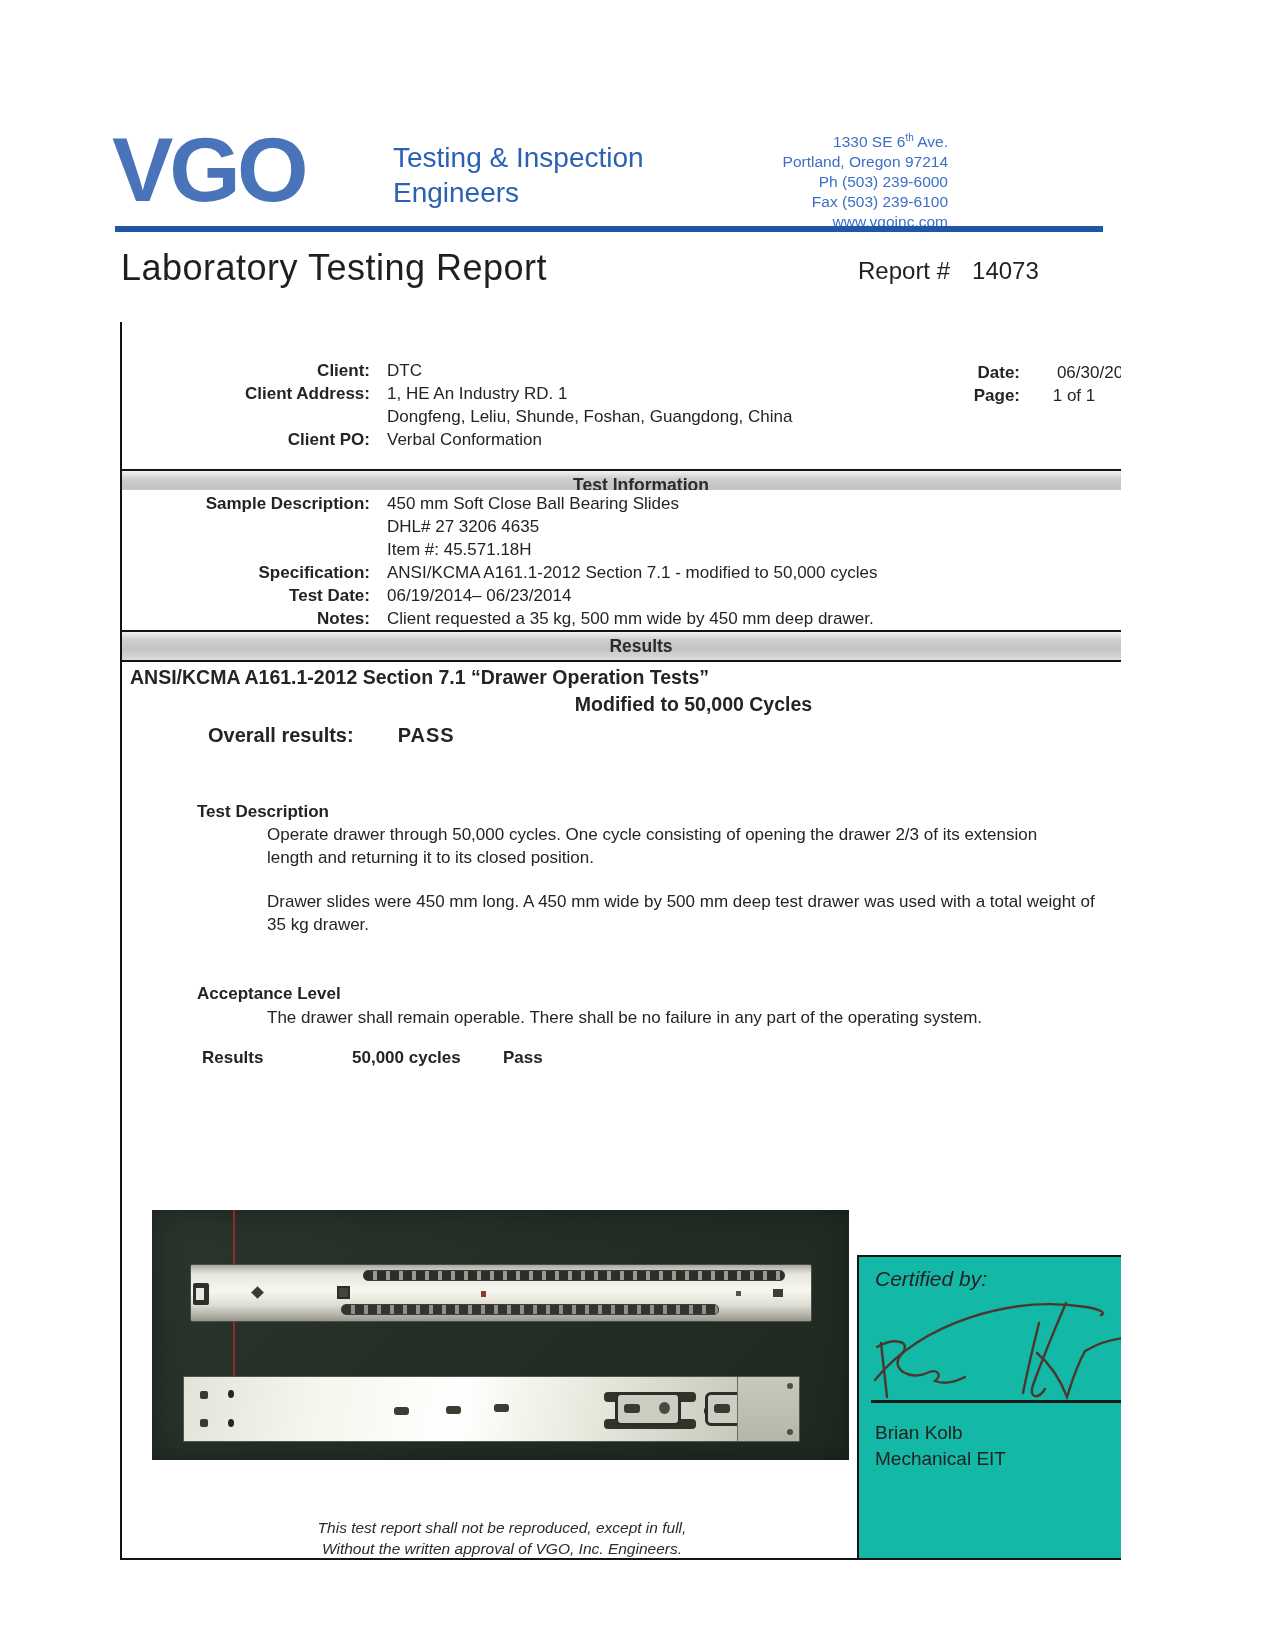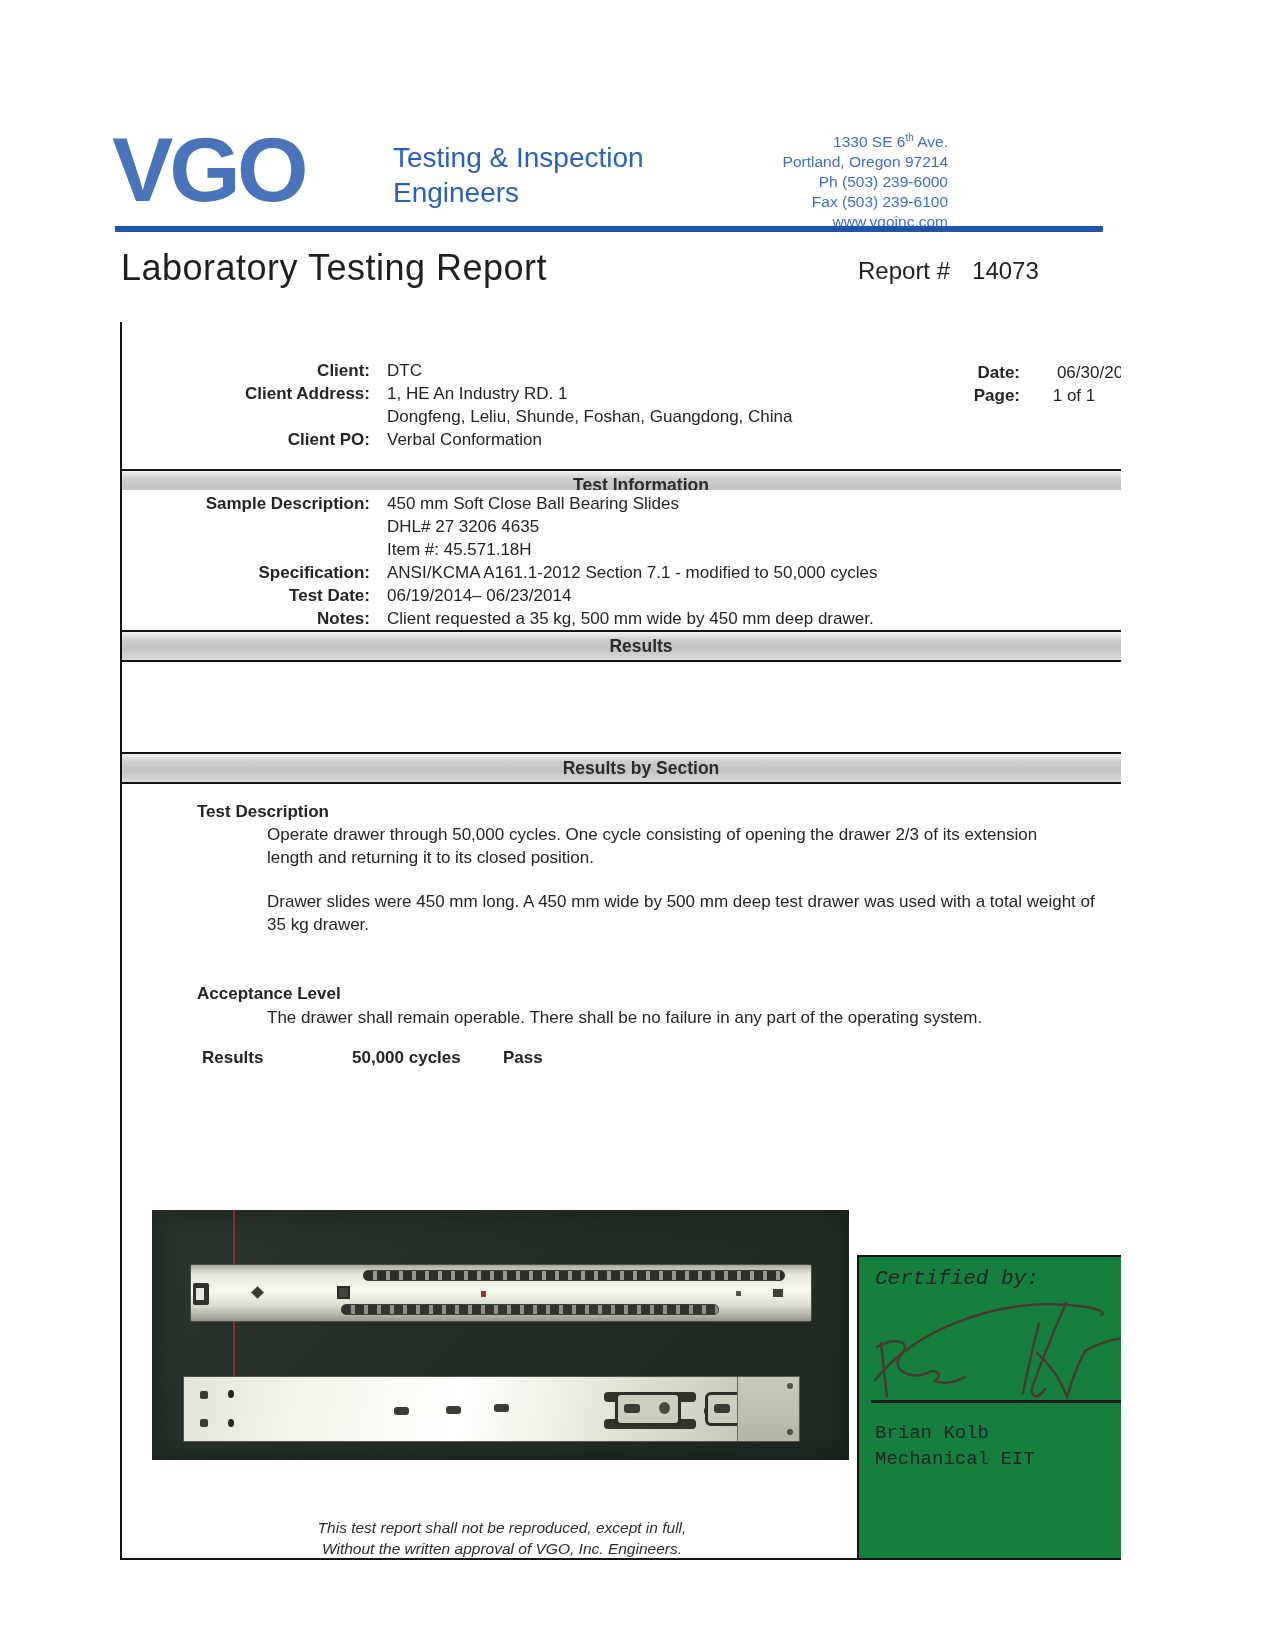--- a/index.html
+++ b/index.html
@@ -89,21 +89,21 @@
   .slide-bot .slot-w { position:absolute; width:92px; height:10px; background:#33332c; border-radius:4px; }
   .slide-bot .grp { position:absolute; width:66px; height:34px; border:3px solid #2e2e28; border-radius:6px; background:#cdcdc2; }
   .slide-bot .grp .s1 { position:absolute; left:6px; top:9px; width:16px; height:9px; background:#3a3a32; border-radius:3px; }
   .slide-bot .grp .s2 { position:absolute; right:8px; top:7px; width:11px; height:12px; background:#4a4a40; border-radius:50%; }
   .slide-bot .endplate { position:absolute; right:0; top:0; width:62px; height:64px;
     background:linear-gradient(180deg,#c9c9bd,#b5b5a8); border-left:1px solid #6a6a60; }
   .slide-bot .ep-dot { position:absolute; width:6px; height:6px; background:#4f4f45; border-radius:50%; }
 
   
   .cert { position:absolute; left:735px; top:471px; width:303px; height:303px;
-    border-left:2px solid #131313; border-top:2px solid #131313; background:#15803d;font-family:Liberation Mono, monospace; }
+    border-left:2px solid #131313; border-top:2px solid #131313; background:#14b8a6; }
   .cert-label { position:absolute; left:16px; top:10px; font-style:italic; font-size:21px; color:#222; }
   .cert svg { position:absolute; left:2px; top:28px; }
   .sig-line { position:absolute; left:12px; top:143px; width:280px; height:3px; background:#1a1a1a; }
   .cert-name { position:absolute; left:16px; top:163px; font-size:19px; line-height:26px; color:#222; }
 
   
   .foot-note { position:absolute; left:30px; top:733px; width:700px; text-align:center;
     font-style:italic; font-size:15.5px; line-height:21px; color:#2b2b2b; }
 </style>
 </head>
@@ -183,22 +183,29 @@
         <div class="lbl">Test Date:</div>
         <div class="val">06/19/2014– 06/23/2014</div>
       </div>
       <div class="row">
         <div class="lbl">Notes:</div>
         <div class="val">Client requested a 35 kg, 500 mm wide by 450 mm deep drawer.</div>
       </div>
     </div>
 
     <div class="bar bar-r">Results</div>
-
-    <div class="bar bar-rbs">Results by Section</div>
+    <div class="sec sec-r">
+      <div class="res-line1">ANSI/KCMA A161.1-2012 Section 7.1 “Drawer Operation Tests”</div>
+      <div class="res-line2">Modified to 50,000 Cycles</div>
+      <div class="overall-row">
+        <span class="ol">Overall results:</span>
+        <span class="ov">PASS</span>
+      </div>
+    </div>
+
     <div class="sec sec-rbs">
       <div class="rbs-head td-head">Test Description</div>
       <div class="rbs-text td-p1">Operate drawer through 50,000 cycles.  One cycle consisting of opening the drawer 2/3 of its extension length and returning it to its closed position.</div>
       <div class="rbs-text td-p2">Drawer slides were 450 mm long.  A 450 mm wide by 500 mm deep test drawer was used with a total weight of 35 kg drawer.</div>
       <div class="rbs-head al-head">Acceptance Level</div>
       <div class="rbs-text al-text">The drawer shall remain operable.  There shall be no failure in any part of the operating system.</div>
       <div class="res-row-label">Results</div>
       <div class="res-row-cycles">50,000 cycles</div>
       <div class="res-row-pass">Pass</div>
 

